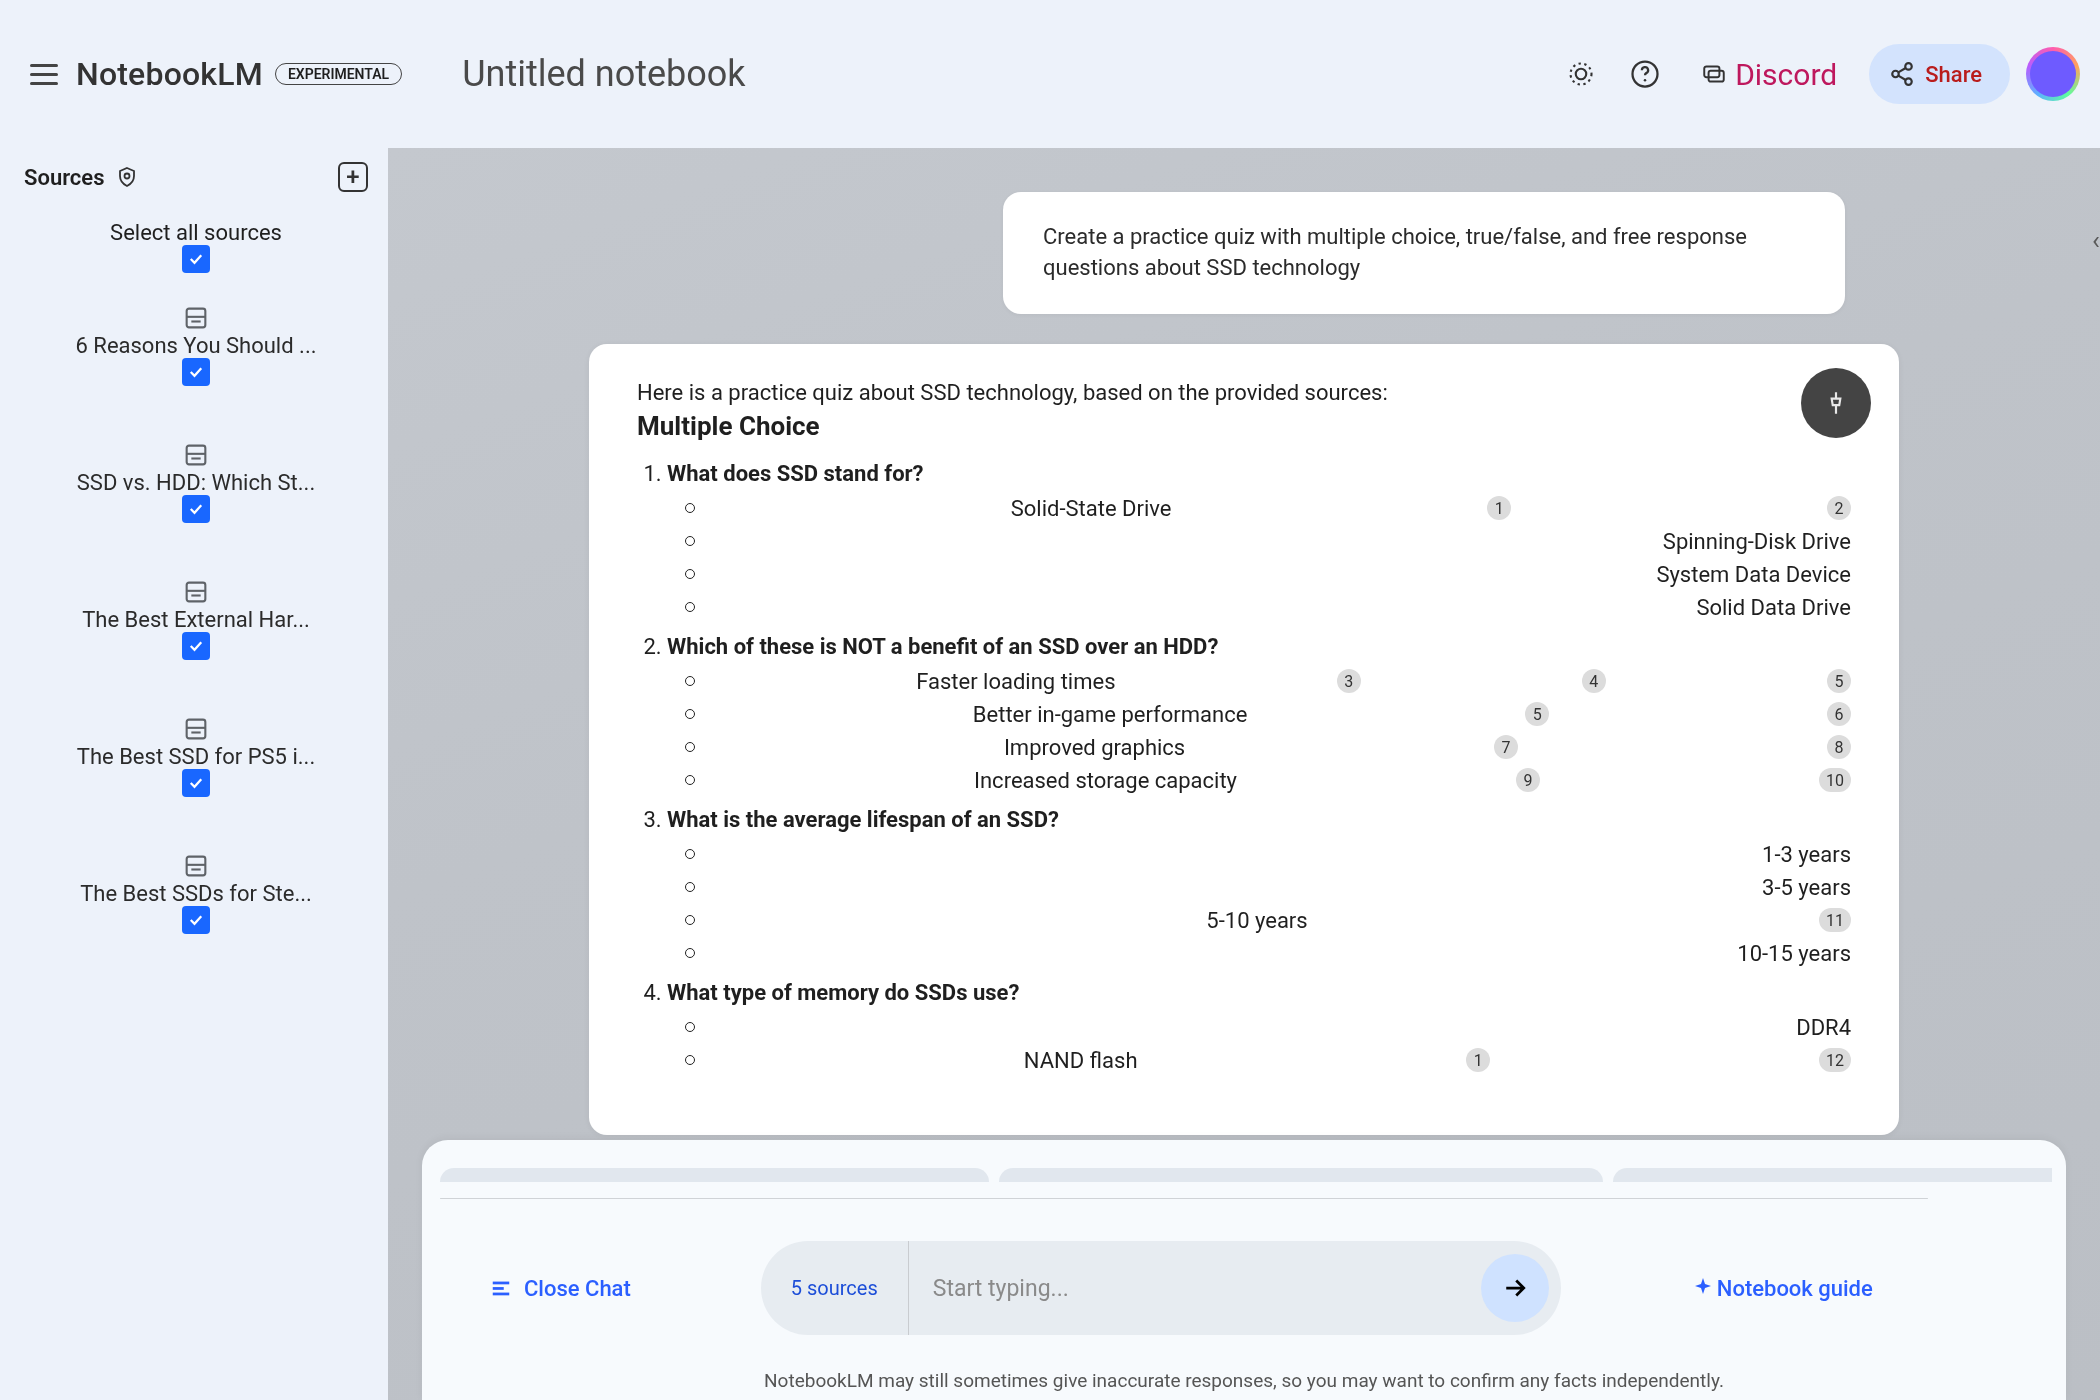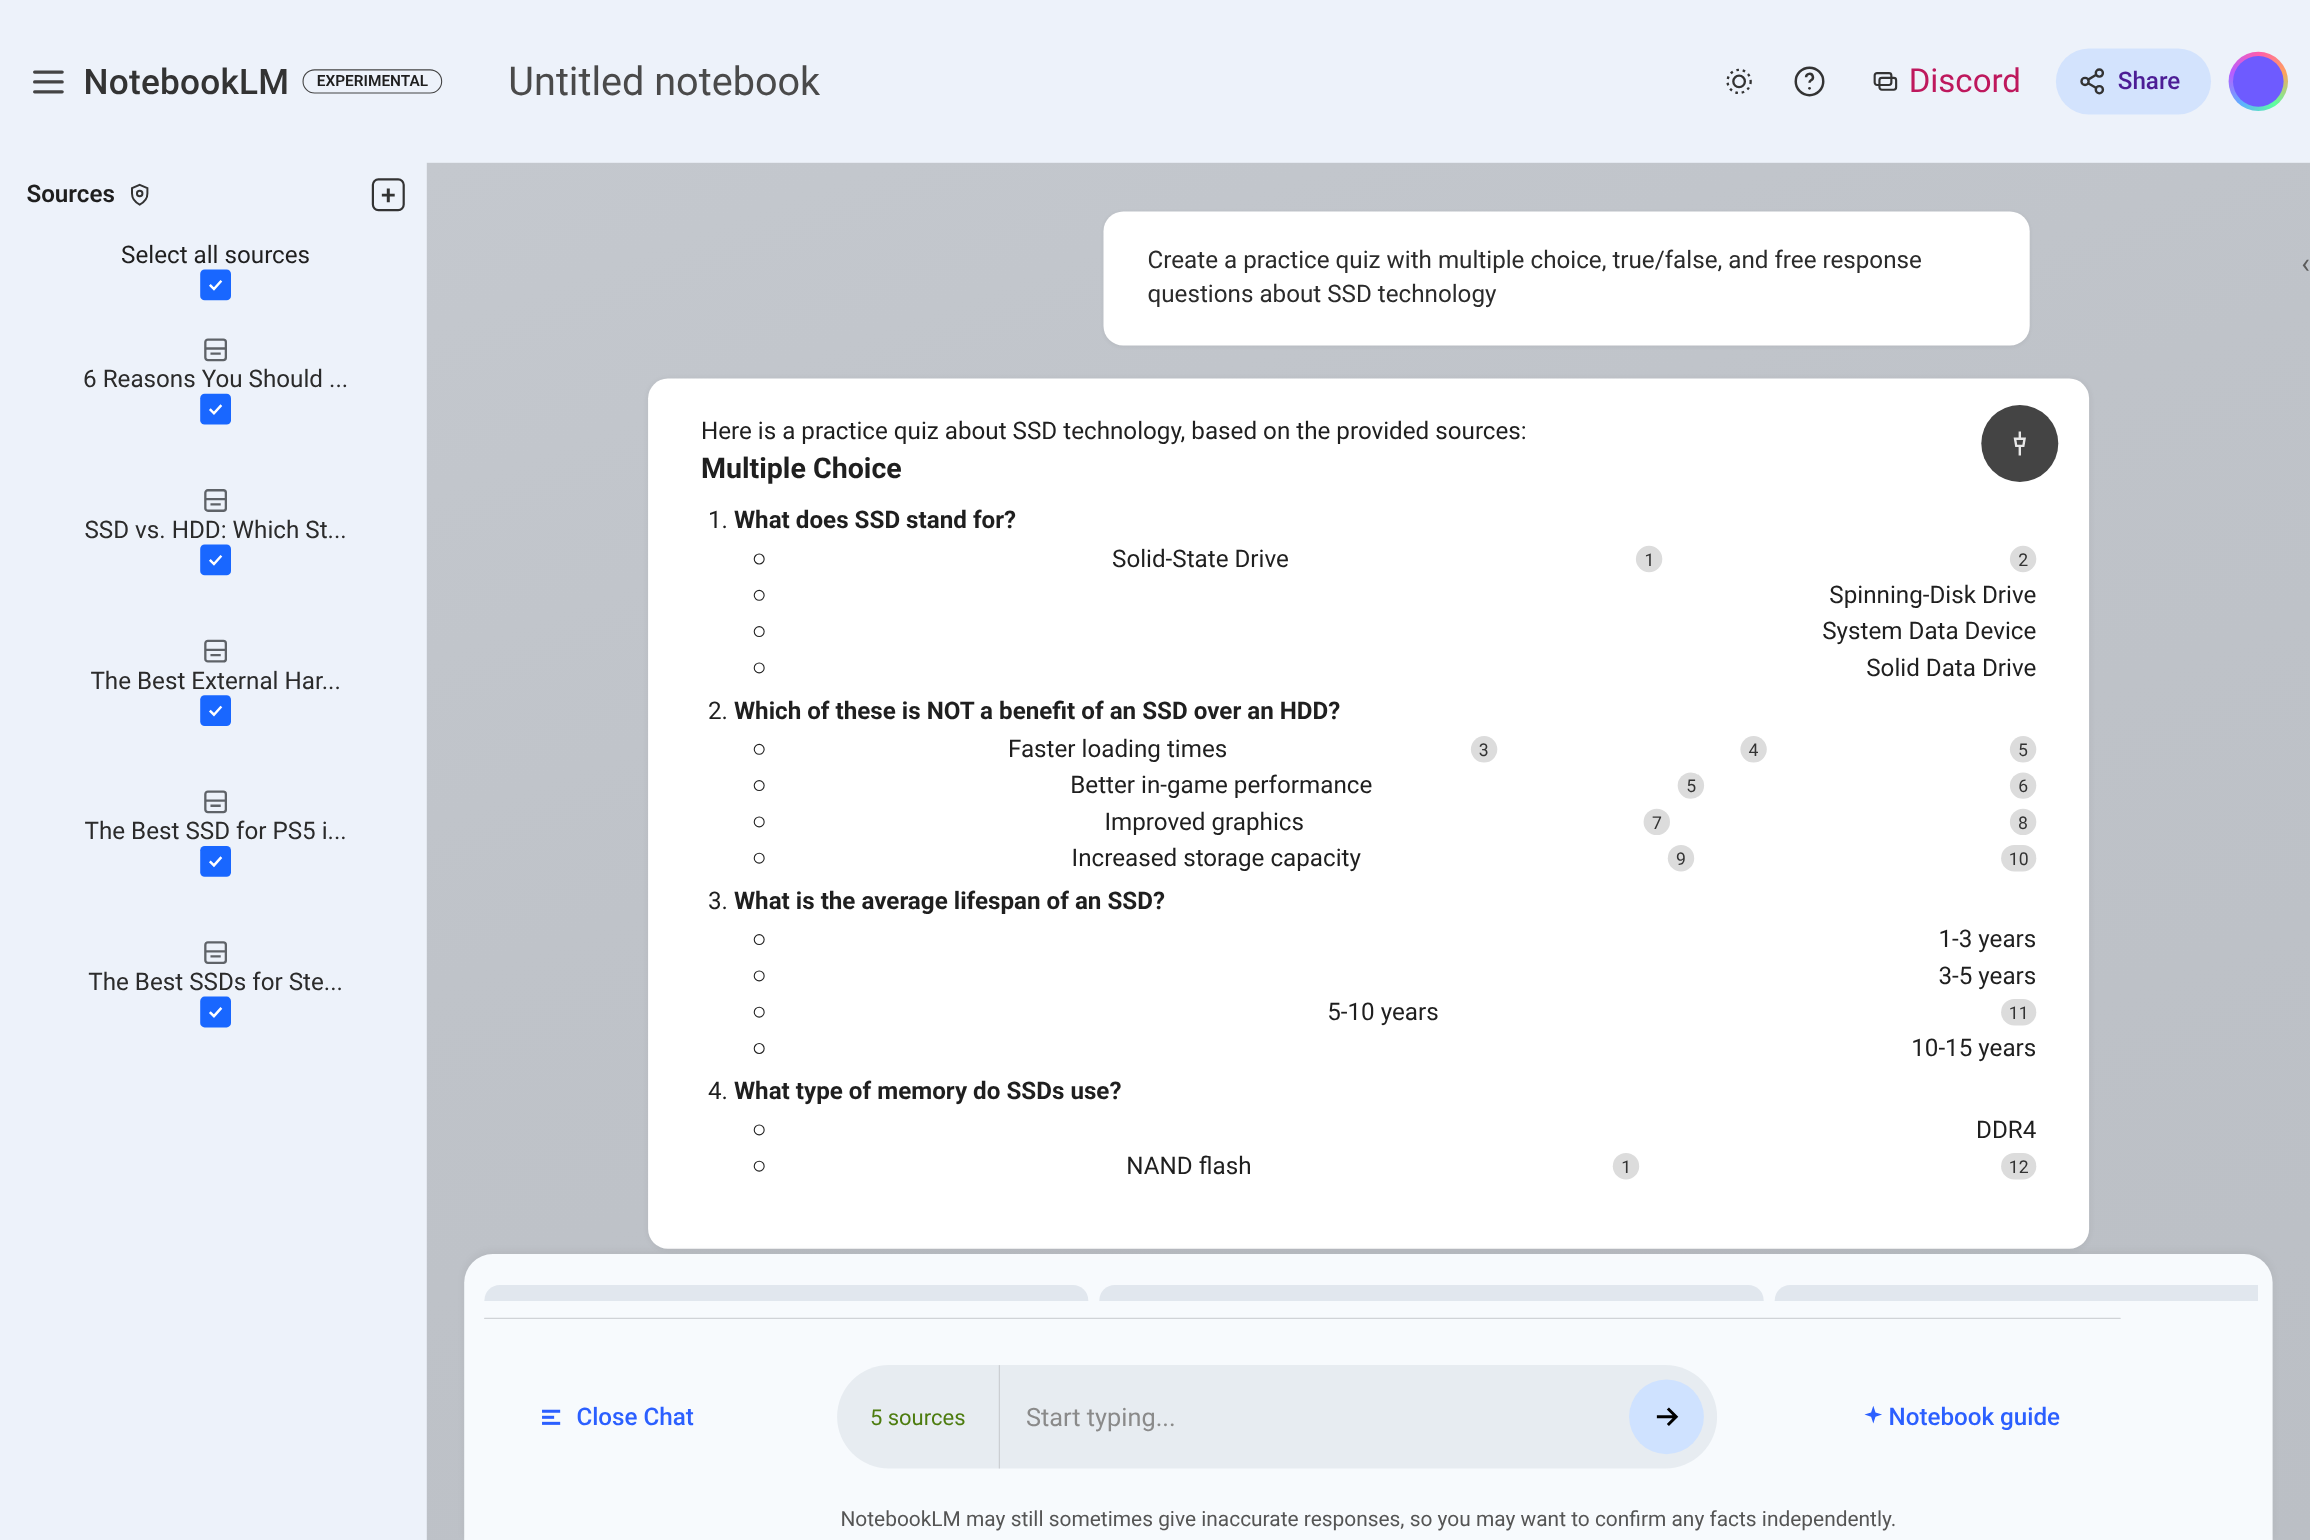--- a/index.html
+++ b/index.html
@@ -28,21 +28,21 @@
   }
   .notebook-title {
     font-size: 36px; font-weight: 400; color: #4a4a4a; margin-left: 12px;
   }
   .topbar-spacer { flex: 1; }
   .top-actions { display: flex; align-items: center; gap: 16px; }
   .icon-btn { width: 48px; height: 48px; display: flex; align-items: center; justify-content: center; border-radius: 50%; cursor: pointer; }
   .discord-btn { display: flex; align-items: center; gap: 8px; padding: 0 16px; height: 48px; border-radius: 24px; cursor: pointer; }
   .discord-btn span.lbl { font-size: 30px; font-weight: 400; color:#be185d; }
   .share-btn {
-    display: flex; align-items: center; gap: 10px; background: #d3e3fd; color: #4c1d95;
+    display: flex; align-items: center; gap: 10px; background: #d3e3fd; color: #b91c1c;
     padding: 0 28px 0 20px; height: 60px; border-radius: 30px; cursor: pointer;
   }
   .share-btn span.lbl { font-size: 22px; font-weight: 500; }
   .avatar { width: 54px; height: 54px; border-radius: 50%; background: conic-gradient(#ff5dad,#ffa25d,#5dff9e,#5db1ff,#b85dff,#ff5dad); display:flex;align-items:center;justify-content:center; }
   .avatar-inner { width:46px;height:46px;border-radius:50%;background:#6e5bff; }
 
   .sidebar {
     position: absolute; top: 148px; left: 0; width: 388px; bottom: 0;
     background: #edf2fa; padding: 14px 20px 20px 24px;
   }
@@ -114,21 +114,21 @@
     font-size: 22px; white-space:nowrap; cursor:pointer;
   }
   .sug-divider { height:3px; background:#d0d3d7; border-radius:2px; margin: 16px 4px 0 4px; width: 1488px; }
   .compose-row { display:flex; align-items:center; gap: 0; margin-top: 42px; padding: 0 54px; }
   .close-chat { display:flex; align-items:center; gap:12px; color:#2b5fff; font-size:22px; font-weight:500; cursor:pointer; }
   .compose-pill {
     margin-left: 130px;
     display:flex; align-items:center; background:#e7ecf1; border-radius: 48px;
     height: 94px; flex: 0 0 800px;
   }
-  .source-count { padding: 0 30px; font-size:20px; color:#4d7c0f; border-right:1px solid #c9ccd0; height:100%; display:flex;align-items:center;}
+  .source-count { padding: 0 30px; font-size:20px; color:#1d4ed8; border-right:1px solid #c9ccd0; height:100%; display:flex;align-items:center;}
   .compose-input { flex:1; padding: 0 24px; font-size:23px; color:#999; }
   .send-btn { width:68px; height:68px; border-radius:50%; background:#cfe2ff; display:flex;align-items:center;justify-content:center; margin-right:12px; cursor:pointer;}
   .guide-btn { display:flex; align-items:center; gap:2px; color:#2b5fff; font-size:22px; font-weight:500; cursor:pointer; margin-left: 130px;}
   .disclaimer { text-align:center; font-size:19px; color:#555; margin-top: 34px; }
   .collapse-tab {
     position:absolute; top:72px; right:-6px; width:20px;height:40px;
     display:flex;align-items:center;justify-content:center;
     font-size:26px; color:#5a5a5a; cursor:pointer;
   }
 </style>

